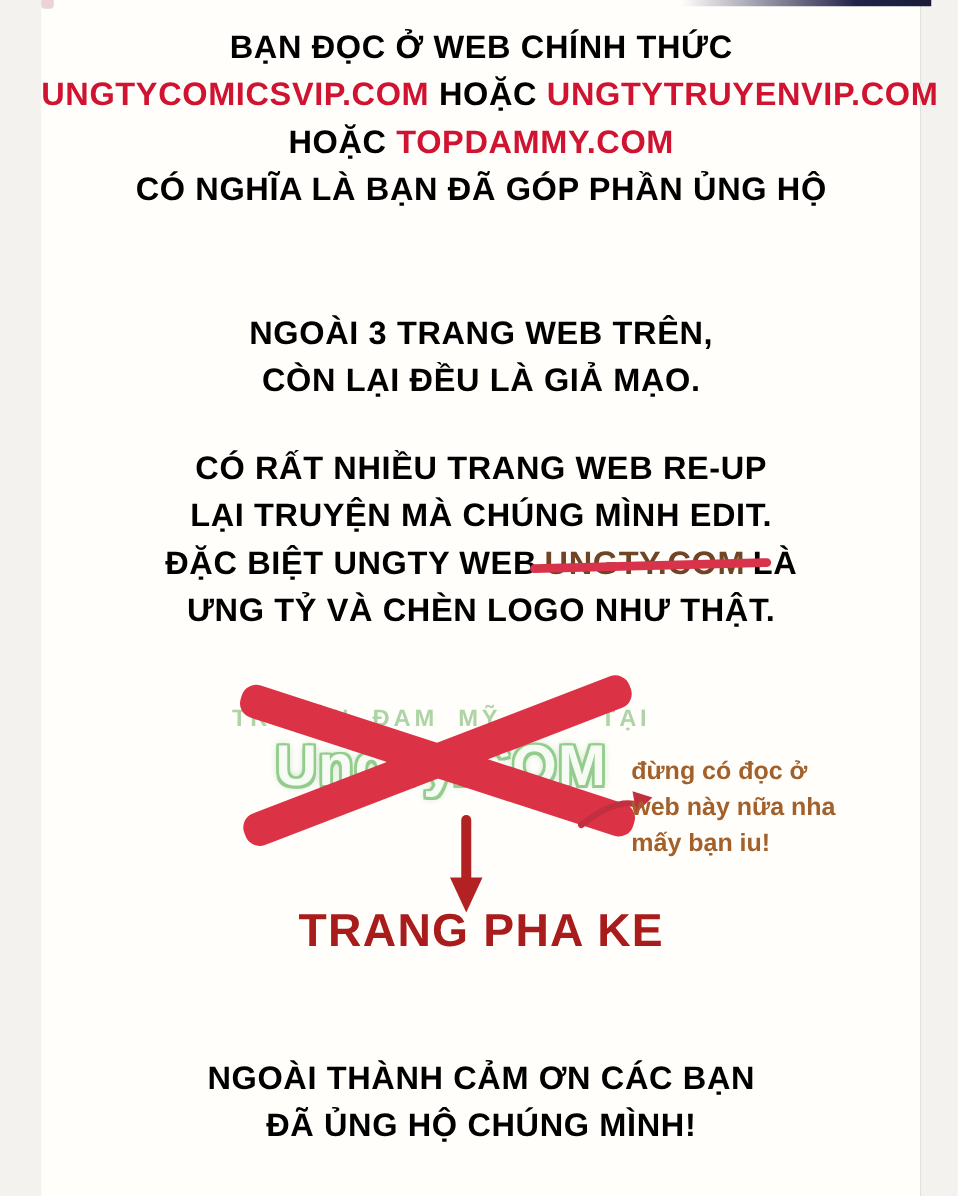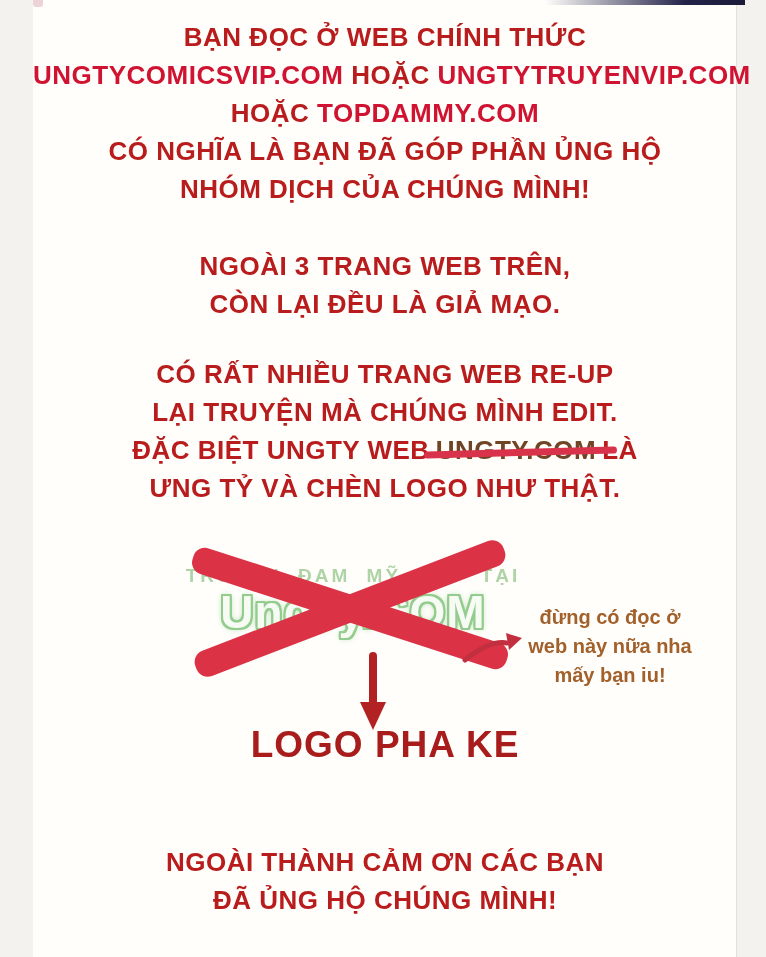--- a/index.html
+++ b/index.html
@@ -23,21 +23,21 @@
   .top-edge {
     position:absolute; top:0; left:545px; width:200px; height:5px;
     background:linear-gradient(90deg, rgba(30,30,60,0) 0%, #23234a 70%, #1a1a38 100%);
   }
   .scan-artifact {
     position:absolute; top:0; left:33px; width:10px; height:7px;
     background:#ecd3d6; border-radius:0 0 3px 3px;
   }
   .block { position:absolute; left:33px; width:704px; text-align:center; white-space:nowrap; }
   .ln { font-weight:700; font-size:26px; line-height:38px; letter-spacing:.5px; }
-  .blue { color:#b91c1c; }
+  .blue { color:#000000; }
   .red  { color:#cf1330; }
   .header-block { top:18px; }
   .notice-block { top:247px; }
   .warn-block   { top:355px; }
   .footer-block { top:843px; }
   .strike {
     position:relative;
     color:#6f4526;
     margin:0 6px;
   }
@@ -66,21 +66,21 @@
     position:absolute; left:185px; top:595px;
     width:330px; height:27px;
     background:#db3246; border-radius:12px;
   }
   .x-bar.b1 { transform:rotate(18deg); }
   .x-bar.b2 { transform:rotate(-21deg); }
   .curved-arrow { position:absolute; left:462px; top:628px; }
   .down-arrow { position:absolute; left:357px; top:652px; }
   .note {
     position:absolute; left:505px; top:603px; width:210px;
-    text-align:center; font-weight:700; font-size:20px; line-height:29px;
+    text-align:left; font-weight:700; font-size:20px; line-height:29px;
     color:#a2602b; white-space:nowrap;
   }
   .caption {
     position:absolute; left:33px; top:724px; width:704px;
     text-align:center; font-weight:700; font-size:37px; letter-spacing:1px;
     color:#a81c1c; white-space:nowrap;
   }
 </style>
 </head>
 <body>
@@ -88,21 +88,20 @@
 <div class="canvas">
   <div class="paper"></div>
   <div class="top-edge"></div>
   <div class="scan-artifact"></div>
 
   <div class="block header-block">
     <div class="ln blue">BẠN ĐỌC Ở WEB CHÍNH THỨC</div>
     <div class="ln"><span class="red">UNGTYCOMICSVIP.COM</span><span class="blue"> HOẶC </span><span class="red">UNGTYTRUYENVIP.COM</span></div>
     <div class="ln"><span class="blue">HOẶC </span><span class="red">TOPDAMMY.COM</span></div>
     <div class="ln blue">CÓ NGHĨA LÀ BẠN ĐÃ GÓP PHẦN ỦNG HỘ</div>
-    <div class="ln blue">NHÓM DỊCH CỦA CHÚNG MÌNH!</div>
   </div>
 
   <div class="block notice-block">
     <div class="ln blue">NGOÀI 3 TRANG WEB TRÊN,</div>
     <div class="ln blue">CÒN LẠI ĐỀU LÀ GIẢ MẠO.</div>
   </div>
 
   <div class="block warn-block">
     <div class="ln blue">CÓ RẤT NHIỀU TRANG WEB RE-UP</div>
     <div class="ln blue">LẠI TRUYỆN MÀ CHÚNG MÌNH EDIT.</div>
@@ -124,19 +123,19 @@
     <div>đừng có đọc ở</div>
     <div>web này nữa nha</div>
     <div>mấy bạn iu!</div>
   </div>
 
   <svg class="down-arrow" width="32" height="80" viewBox="0 0 32 80">
     <rect x="12" y="0" width="8" height="56" rx="4" fill="#b32222"></rect>
     <polygon points="3,50 29,50 16,78" fill="#b32222"></polygon>
   </svg>
 
-  <div class="caption">LOGO PHA KE</div>
+  <div class="caption">TRANG PHA KE</div>
 
   <div class="block footer-block">
     <div class="ln blue">NGOÀI THÀNH CẢM ƠN CÁC BẠN</div>
     <div class="ln blue">ĐÃ ỦNG HỘ CHÚNG MÌNH!</div>
   </div>
 </div>
 
 </body></html>

